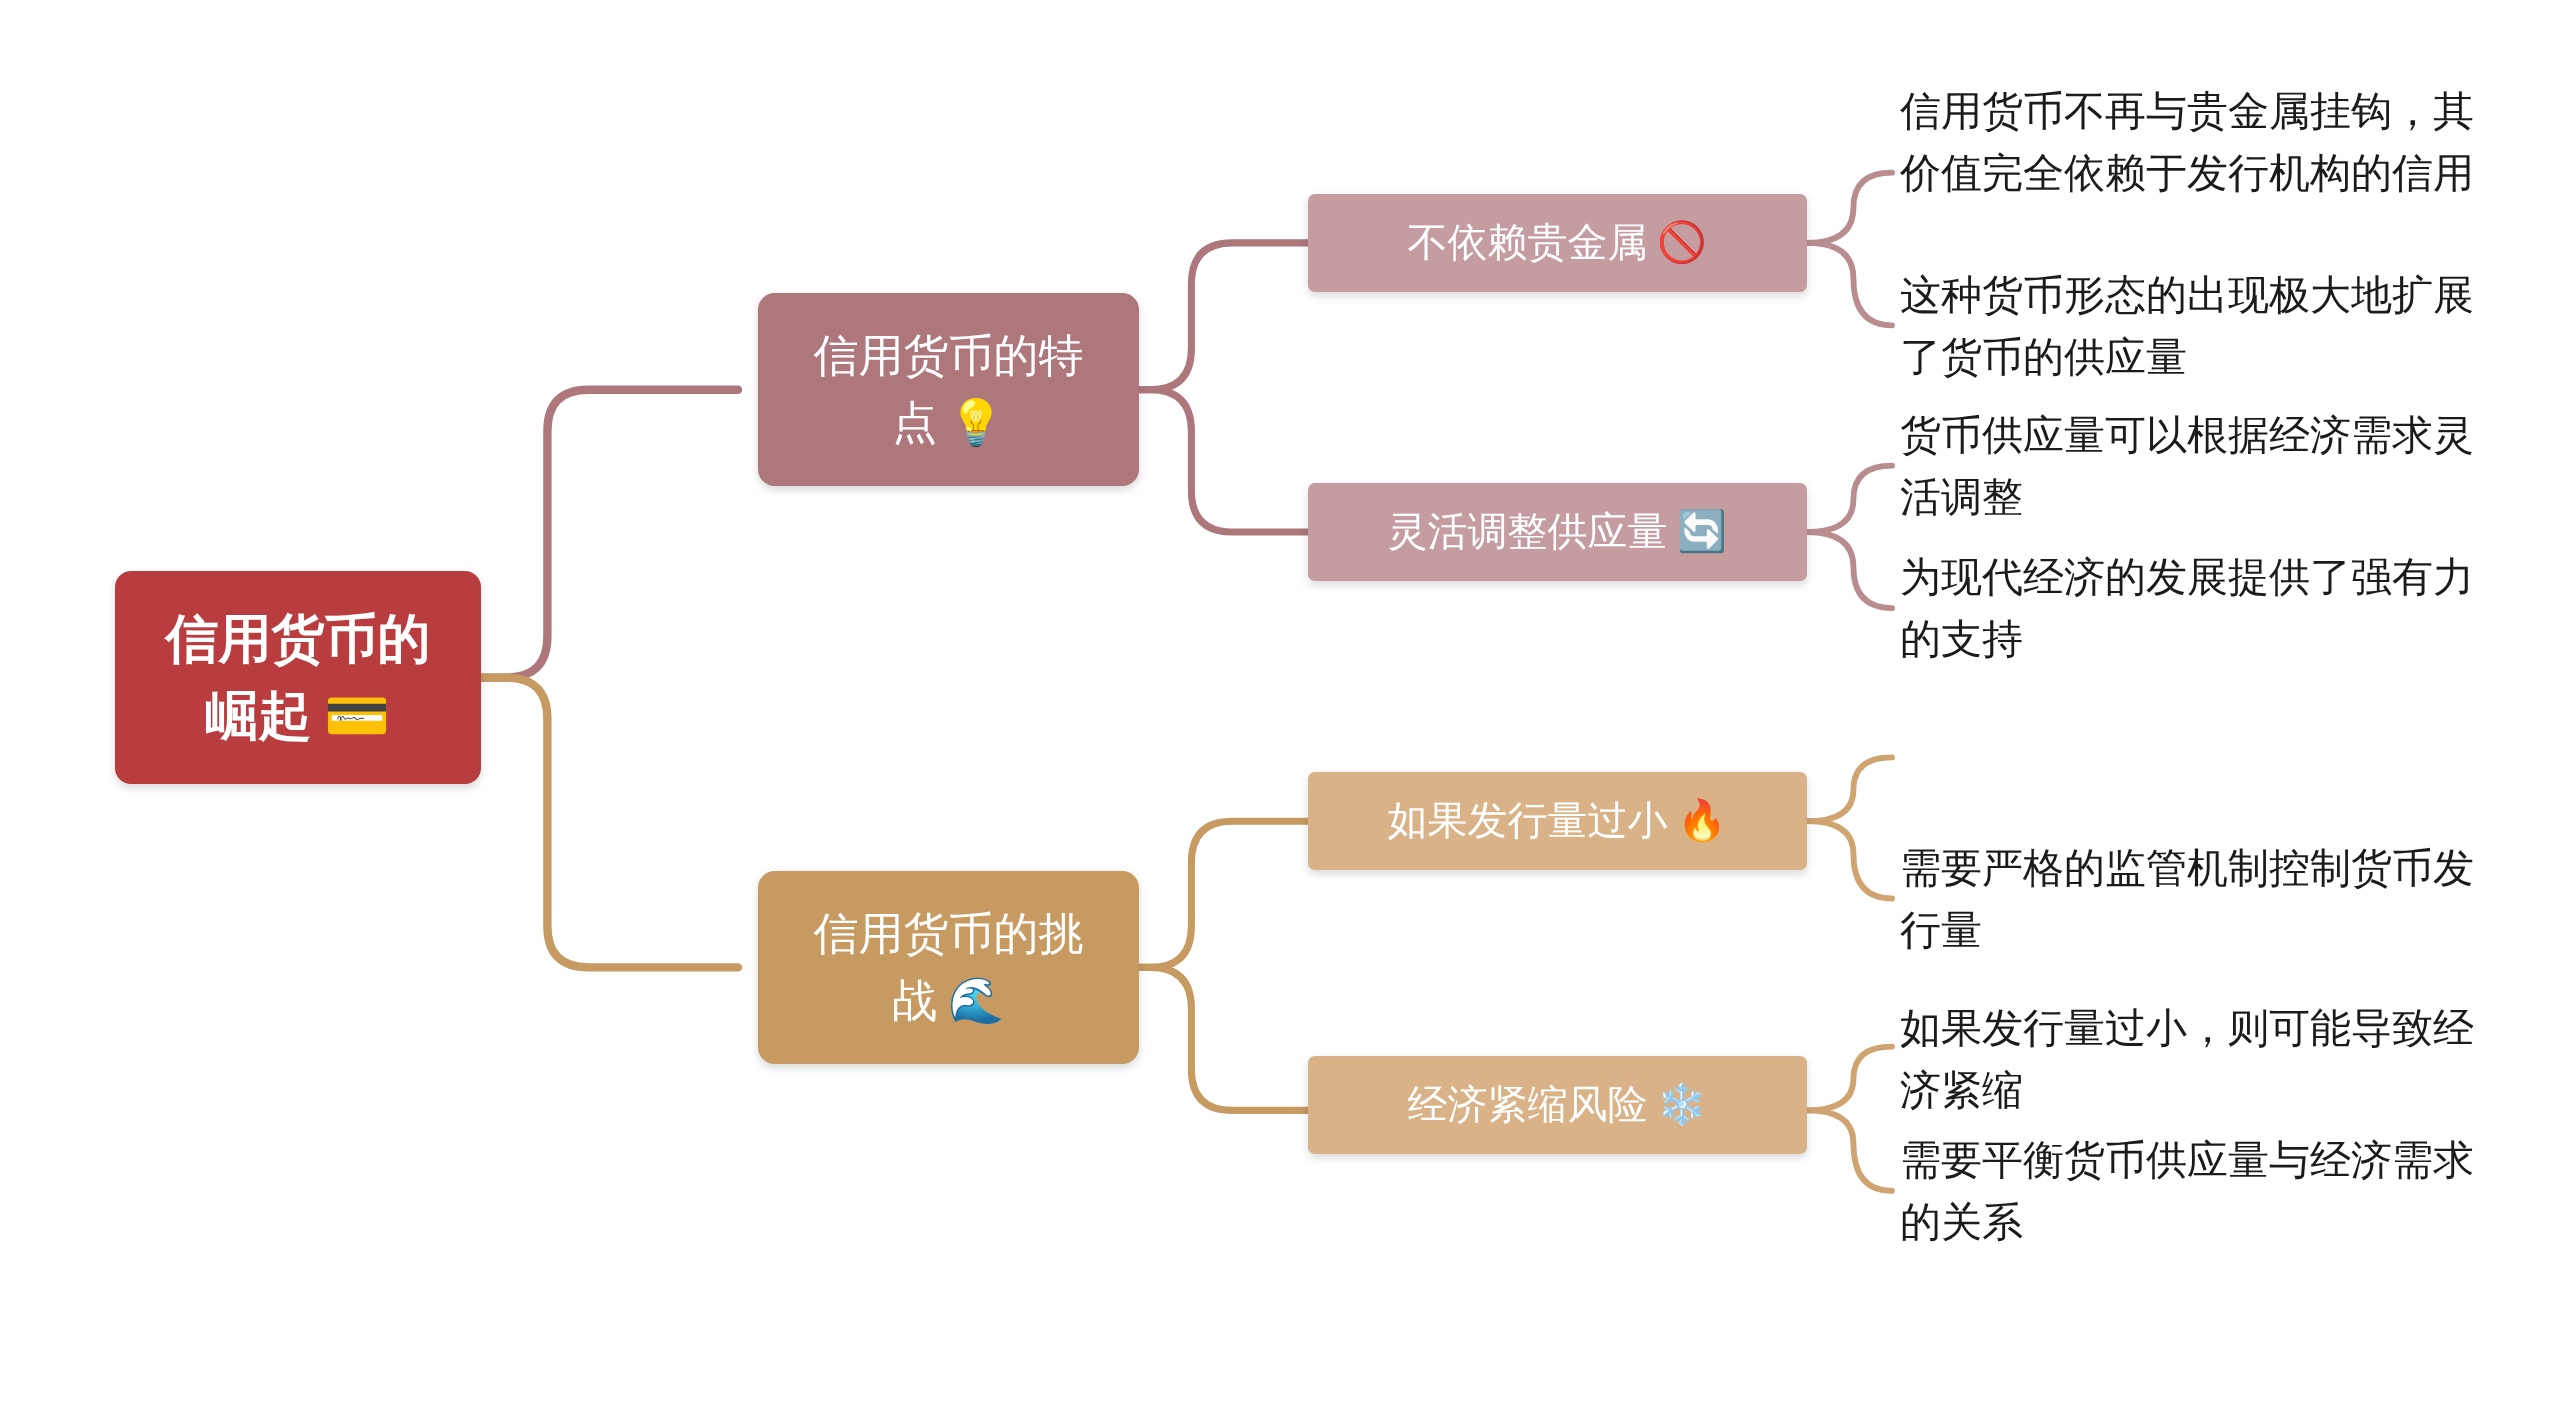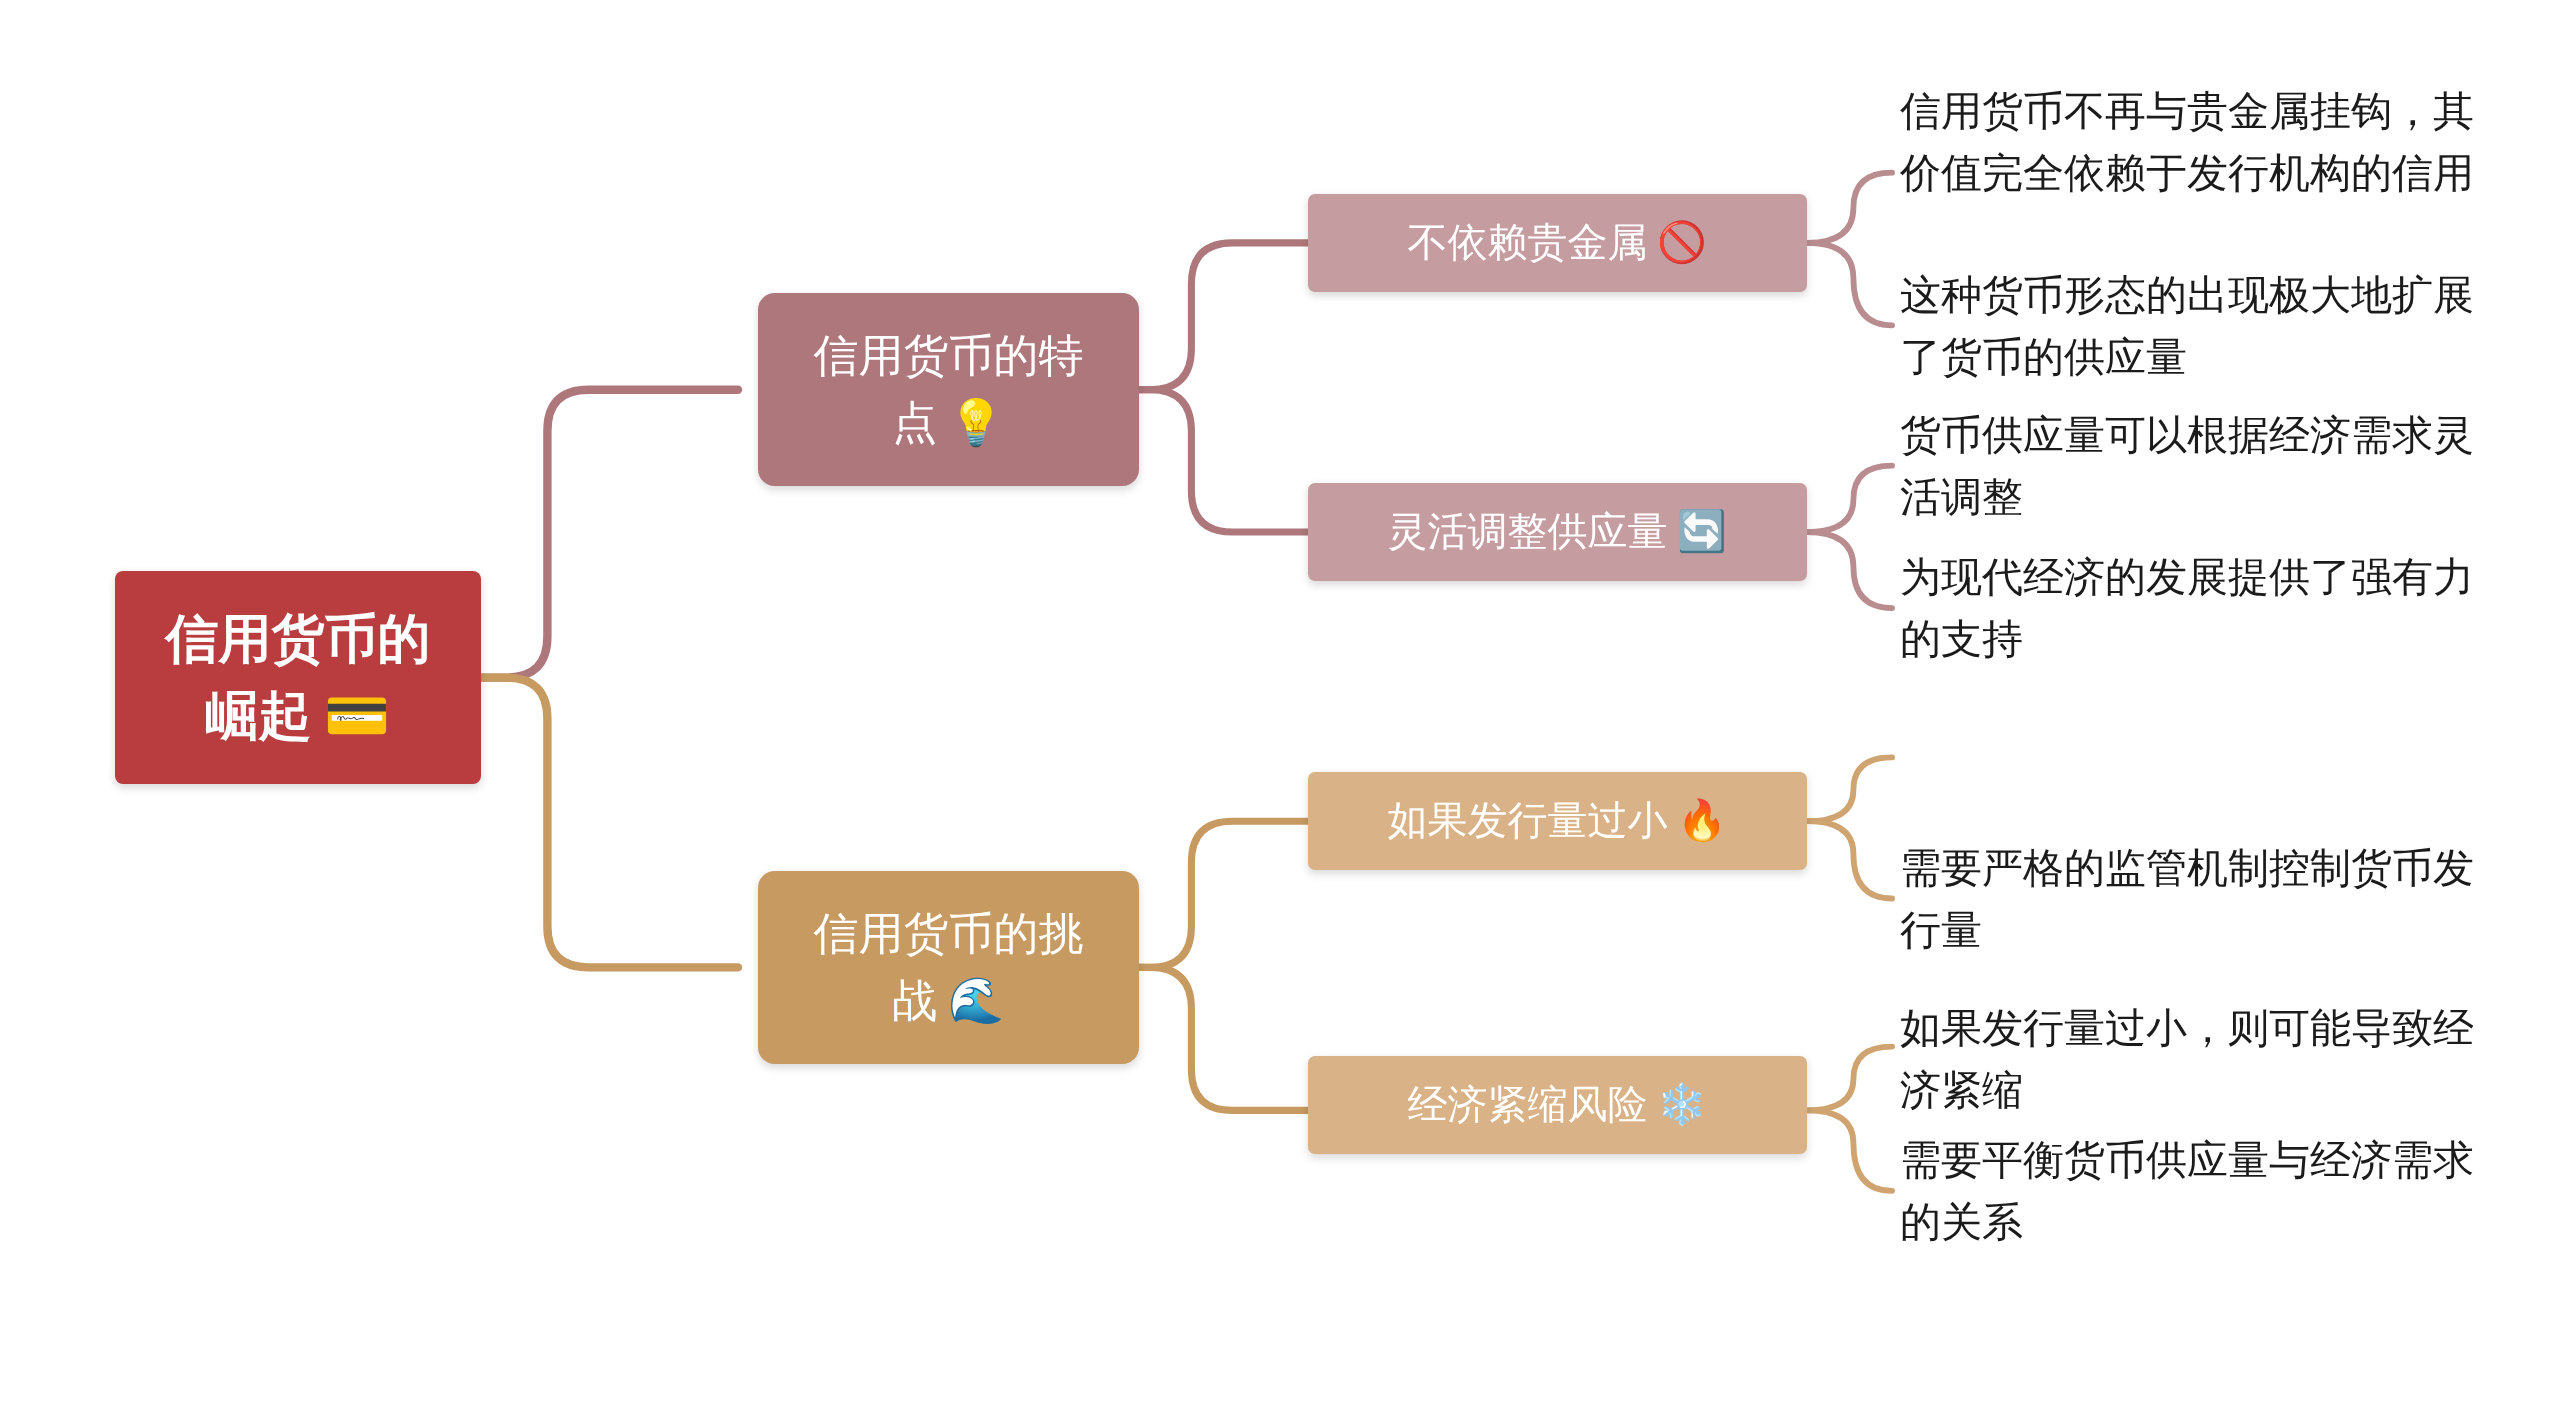--- a/index.html
+++ b/index.html
@@ -40,21 +40,21 @@
     justify-content:center;
     text-align:center;
     color:var(--node_text);
     white-space:pre-line;
     box-shadow:0 3.2px 9px rgba(0,0,0,0.15);
     box-sizing:border-box;
   }
   .root{
     left:115px; top:571px; width:366px; height:213px;
     background:var(--root_bg);
-    border-radius:8px;
+    border-radius:16px;
     font-size:53px; font-weight:700; line-height:77px;
   }
   .branch{
     width:381px; height:193px; left:738px;
     border-radius:16.7px;
     font-size:45px; line-height:67px;margin-left:20px;
   }
   .branch-features{ top:293px; background:var(--branch_features_bg); }
   .branch-challenges{ top:871px; background:var(--branch_challenges_bg); }
   .child{

